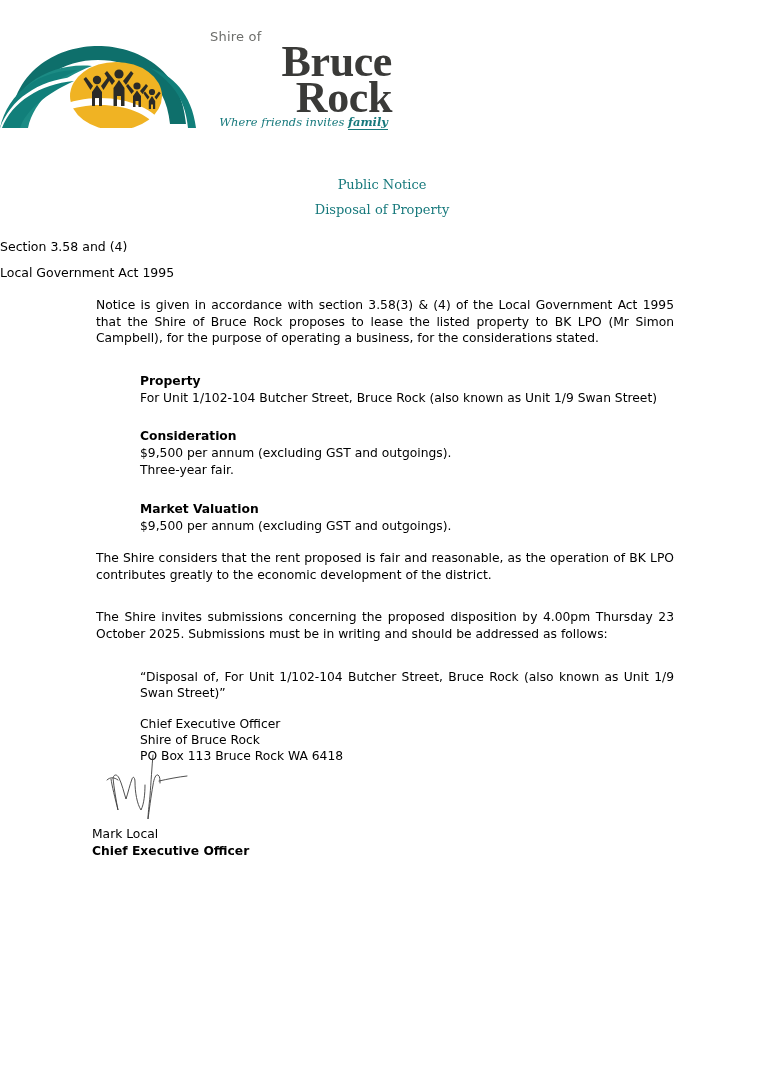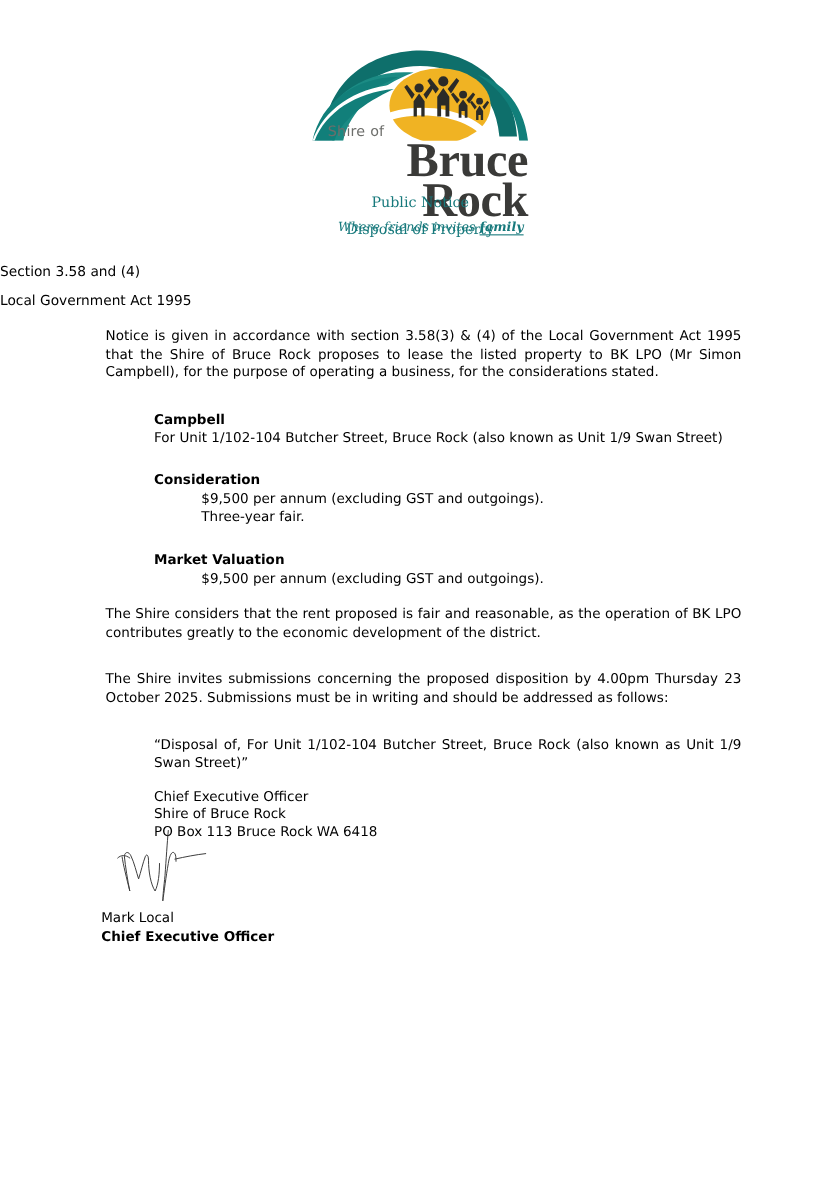--- a/index.html
+++ b/index.html
@@ -22,21 +22,21 @@
     background: #ffffff;
   }
 
   
   .logo-block {
     position: absolute;
     left: 0;
     right: 0;
     top: 44px;
     display: flex;
-    flex-direction: column;
+    flex-direction: row;
     align-items: center;
   }
   .logo-mark {
     width: 196px;
     height: 84px;
     position: relative;
     margin-bottom: 2px;
   }
   .logo-wordmark {
     position: relative;
@@ -125,21 +125,21 @@
     font-weight: bold;
     line-height: 17px;
     margin: 0;
   }
   .sec-body {
     font-size: 12.3px;
     line-height: 16.6px;
     margin: 0;
     text-align: justify;
   }
-  .sec-body.left { text-align: left; margin-left: 43px; }
+  .sec-body.left { text-align: left; }
   .gap-lg { height: 22px; }
   .gap-md { height: 16px; }
   .gap-sm { height: 10px; }
 
   .quote-block {
     margin: 0 0 0 48px;
     width: 534px;
     font-size: 12.3px;
     line-height: 16.6px;
     text-align: justify;
@@ -237,21 +237,21 @@
     <div>Local Government Act 1995</div>
   </div>
 
   <div class="body-area">
 
     <p class="para">Notice is given in accordance with section 3.58(3) &amp; (4) of the Local Government Act 1995 that the Shire of Bruce Rock proposes to lease the listed property to BK LPO (Mr Simon Campbell), for the purpose of operating a business, for the considerations stated.</p>
 
     <div class="gap-sm"></div>
 
     <div class="indent-block">
-      <div class="sec-head">Campbell</div>
+      <div class="sec-head">Property</div>
       <div class="sec-body">For Unit 1/102-104 Butcher Street, Bruce Rock (also known as Unit 1/9 Swan Street)</div>
     </div>
 
     <div class="gap-lg"></div>
 
     <div class="indent-block">
       <div class="sec-head">Consideration</div>
       <div class="sec-body left">$9,500 per annum (excluding GST and outgoings).</div>
       <div class="sec-body left">Three-year fair.</div>
     </div>

